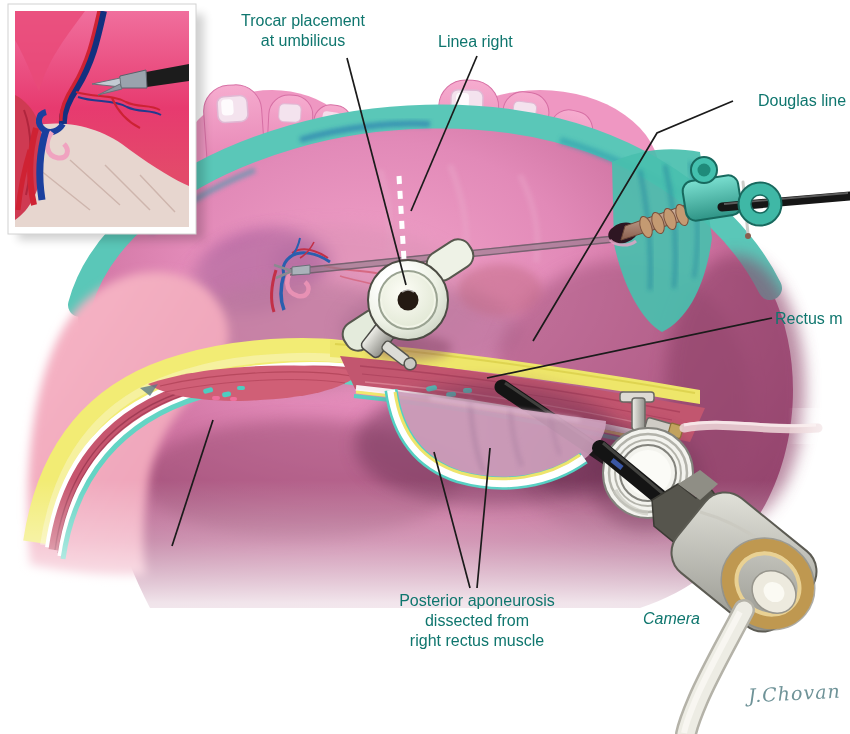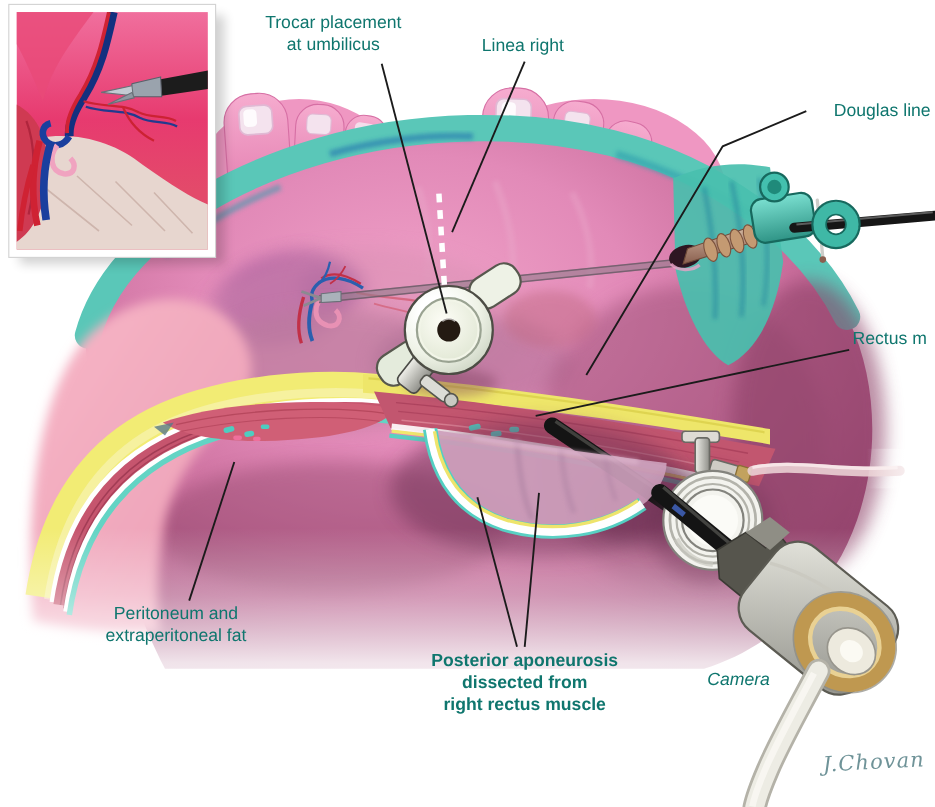--- a/index.html
+++ b/index.html
@@ -4,23 +4,23 @@
 <style>
   html,body{margin:0;padding:0;background:#fff;}
   #stage{position:relative;width:850px;height:734px;overflow:hidden;background:#fff;
          font-family:"Liberation Sans",sans-serif;}
   #art{position:absolute;left:0;top:0;}
   .lbl{position:absolute;color:#0f766e;font-size:16px;line-height:20px;white-space:pre-line;z-index:5;}
   .ctr{text-align:center;}
   #lbl-trocar{left:220px;top:11px;width:166px;}
   #lbl-linea{left:438px;top:32px;white-space:nowrap;}
   #lbl-douglas{left:735px;top:91px;white-space:nowrap;margin-left:23px;}
-  #lbl-rectus{left:775px;top:299px;white-space:nowrap;}
+  #lbl-rectus{left:775px;top:309px;white-space:nowrap;}
   #lbl-perit{left:72px;top:549px;width:176px;}
-  #lbl-post{left:377px;top:591px;width:200px;font-weight:bold;}
+  #lbl-post{left:377px;top:591px;width:200px;}
   #lbl-camera{left:643px;top:609px;white-space:nowrap;font-style:italic;}
   #signature{position:absolute;left:748px;top:682px;z-index:5;color:#6f9398;
              font-family:"DejaVu Serif",serif;font-style:italic;font-size:19px;
              transform:rotate(-3deg);letter-spacing:1px;}
 </style>
 </head>
 <body>
 
 <div id="stage">
 
@@ -368,21 +368,19 @@
   <path d="M 470,588 L 434,452"></path>
   <path d="M 477,588 L 490,448"></path>
 </g>
 </svg>
 
 <div class="lbl ctr" id="lbl-trocar">Trocar placement
 at umbilicus</div>
 <div class="lbl" id="lbl-linea">Linea right</div>
 <div class="lbl" id="lbl-douglas">Douglas line</div>
 <div class="lbl" id="lbl-rectus">Rectus m</div>
-<div class="lbl ctr" id="lbl-perit">Peritoneum and
-extraperitoneal fat</div>
 <div class="lbl ctr" id="lbl-post">Posterior aponeurosis
 dissected from
 right rectus muscle</div>
 <div class="lbl" id="lbl-camera">Camera</div>
 <div id="signature">J.Chovan</div>
 
 </div>
 
 </body></html>

